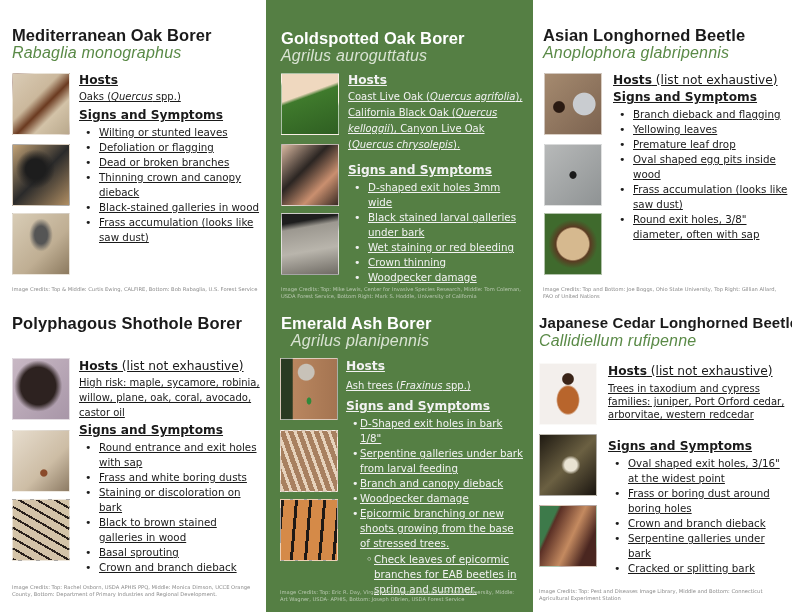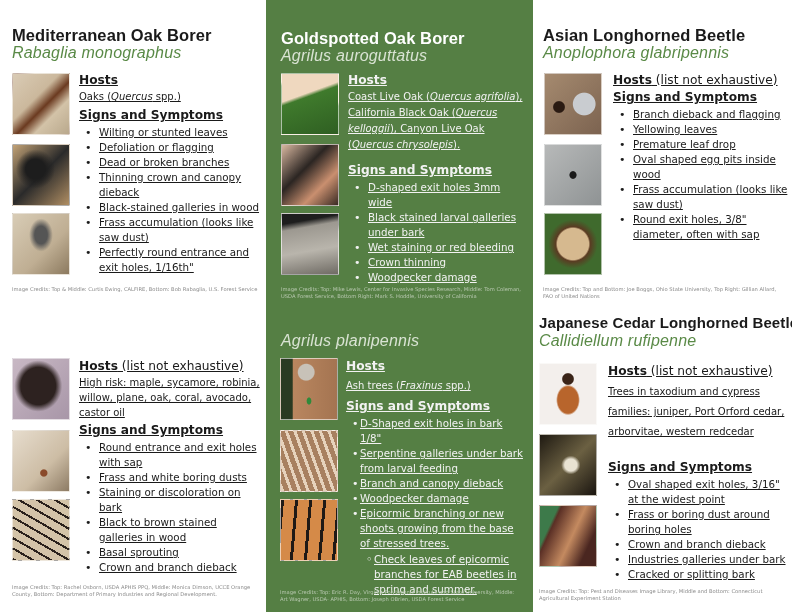--- a/index.html
+++ b/index.html
@@ -45,21 +45,20 @@
     <div class="h">Hosts</div>
     <div class="hosts"><span>Oaks (</span><i>Quercus</i><span> spp.)</span></div>
     <div class="h" style="margin-top:2px">Signs and Symptoms</div>
     <ul class="sym">
       <li>Wilting or stunted leaves</li>
       <li>Defoliation or flagging</li>
       <li>Dead or broken branches</li>
       <li>Thinning crown and canopy dieback</li>
       <li>Black-stained galleries in wood</li>
       <li>Frass accumulation (looks like saw dust)</li>
-      <li>Perfectly round entrance and exit holes, 1/16th"</li>
     </ul>
   </div>
   <div class="credit" style="top:286px;width:250px">Image Credits: Top &amp; Middle: Curtis Ewing, CALFIRE, Bottom: Bob Rabaglia, U.S. Forest Service</div>
 </section>
 
 <section class="panel green col2 row1">
   <div class="title" style="top:29px;left:15px">Goldspotted Oak Borer</div>
   <div class="sci" style="top:47px;left:15px">Agrilus auroguttatus</div>
   <div class="thumb" style="left:15px;top:73px;background:linear-gradient(160deg,#efd8bf 0 35%,#3f7a2c 40%,#2f5f22 100%)"></div>
   <div class="thumb" style="left:15px;top:144px;background:linear-gradient(135deg,#d9b8a0,#2b2522 40%,#c98f6f 70%,#3a2b24)"></div>
@@ -94,41 +93,43 @@
       <li>Premature leaf drop</li>
       <li>Oval shaped egg pits inside wood</li>
       <li>Frass accumulation (looks like saw dust)</li>
       <li>Round exit holes, 3/8" diameter, often with sap</li>
     </ul>
   </div>
   <div class="credit" style="top:286px;width:240px">Image Credits: Top and Bottom: Joe Boggs, Ohio State University, Top Right: Gillian Allard, FAO of United Nations</div>
 </section>
 
 <section class="panel col1 row2">
+  <div class="title" style="top:8px">Polyphagous Shothole Borer</div>
   <div class="thumb" style="left:12px;top:52px;background:radial-gradient(ellipse at 45% 45%,#2d2220 0 40%,transparent 55%),linear-gradient(135deg,#c8b8c4,#a896a8)"></div>
   <div class="thumb" style="left:12px;top:124px;background:radial-gradient(circle at 55% 70%,#8a4a2a 0 6%,transparent 8%),linear-gradient(135deg,#e6dccd,#cdbda5 60%,#8d7b64)"></div>
   <div class="thumb" style="left:12px;top:193px;background:repeating-linear-gradient(30deg,#2a211b 0 2px,#d4c4a8 2px 9px),linear-gradient(#e8e0d6,#a4947e)"></div>
   <div class="body" style="left:79px;top:52px;width:183px">
     <div class="h"><span>Hosts</span><span class="note"> (list not exhaustive)</span></div>
     <div class="hosts" style="line-height:15px">High risk: maple, sycamore, robinia, willow, plane, oak, coral, avocado, castor oil</div>
     <div class="h" style="margin-top:2px">Signs and Symptoms</div>
     <ul class="sym">
       <li>Round entrance and exit holes with sap</li>
       <li>Frass and white boring dusts</li>
       <li>Staining or discoloration on bark</li>
       <li>Black to brown stained galleries in wood</li>
       <li>Basal sprouting</li>
       <li>Crown and branch dieback</li>
     </ul>
   </div>
   <div class="credit" style="top:278px;width:245px">Image Credits: Top: Rachel Osborn, USDA APHIS PPQ, Middle:  Monica Dimson, UCCE Orange County, Bottom: Department of Primary Industries and Regional Development.</div>
 </section>
 
 <section class="panel green col2 row2">
-  <div class="sci" style="top:26px;left:15px">Agrilus planipennis</div>
+  <div class="title" style="top:8px;left:15px">Emerald Ash Borer</div>
+  <div class="sci" style="top:26px;left:25px">Agrilus planipennis</div>
   <div class="thumb" style="left:14px;top:52px;background:radial-gradient(circle at 45% 22%,#c8c2b8 0 14%,transparent 16%),radial-gradient(ellipse at 50% 70%,#2f8a3a 0 5%,transparent 7%),linear-gradient(90deg,#2a3a22 0 20%,#b9865f 22%,#a47451)"></div>
   <div class="thumb" style="left:14px;top:124px;background:repeating-linear-gradient(70deg,#e6d2bc 0 3px,#a88060 3px 8px),linear-gradient(90deg,#2a3a22,#b68a66)"></div>
   <div class="thumb" style="left:14px;top:193px;background:repeating-linear-gradient(95deg,#1f1a16 0 3px,#d58a48 3px 14px)"></div>
   <div class="body" style="left:80px;top:52px;width:180px">
     <div class="h">Hosts</div>
     <div class="hosts" style="margin-top:3px"><span>Ash trees (</span><i>Fraxinus</i><span> spp.)</span></div>
     <div class="h" style="margin-top:4px">Signs and Symptoms</div>
     <ul class="sym">
       <li style="padding-left:14px">D-Shaped exit holes in bark 1/8"</li>
       <li style="padding-left:14px">Serpentine galleries under bark from larval feeding</li>
@@ -144,24 +145,24 @@
 </section>
 
 <section class="panel col3 row2">
   <div class="title" style="top:8px;left:8px;font-size:15px">Japanese Cedar Longhorned Beetle</div>
   <div class="sci" style="top:26px;left:8px">Callidiellum rufipenne</div>
   <div class="thumb" style="left:8px;top:57px;background:radial-gradient(ellipse at 50% 60%,#b8652c 0 26%,transparent 30%),radial-gradient(circle at 50% 25%,#3a2418 0 10%,transparent 12%),#f3efec"></div>
   <div class="thumb" style="left:8px;top:128px;background:radial-gradient(ellipse at 55% 50%,#e8e2d2 0 14%,transparent 22%),linear-gradient(135deg,#1f1a12,#6b6042 50%,#1a1510)"></div>
   <div class="thumb" style="left:8px;top:199px;background:linear-gradient(115deg,#3d7a4a 0 22%,#5a2f25 26%,#c48a60 55%,#4a2620 80%)"></div>
   <div class="body" style="left:77px;top:57px;width:182px">
     <div class="h"><span>Hosts</span><span class="note"> (list not exhaustive)</span></div>
-    <div class="hosts" style="line-height:20px;margin-top:2px">Trees in taxodium and cypress families: juniper, Port Orford cedar, arborvitae, western redcedar</div>
+    <div class="hosts" style="line-height:13px;margin-top:2px">Trees in taxodium and cypress families: juniper, Port Orford cedar, arborvitae, western redcedar</div>
     <div class="h" style="margin-top:17px">Signs and Symptoms</div>
     <ul class="sym">
       <li>Oval shaped exit holes, 3/16" at the widest point</li>
       <li>Frass or boring dust around boring holes</li>
       <li>Crown and branch dieback</li>
-      <li>Industries galleries under bark</li>
+      <li>Serpentine galleries under bark</li>
       <li>Cracked or splitting bark</li>
     </ul>
   </div>
   <div class="credit" style="top:282px;left:8px;width:240px">Image Credits: Top: Pest and Diseases Image Library, Middle and Bottom: Connecticut Agricultural Experiment Station</div>
 </section>
 
 </body></html>

